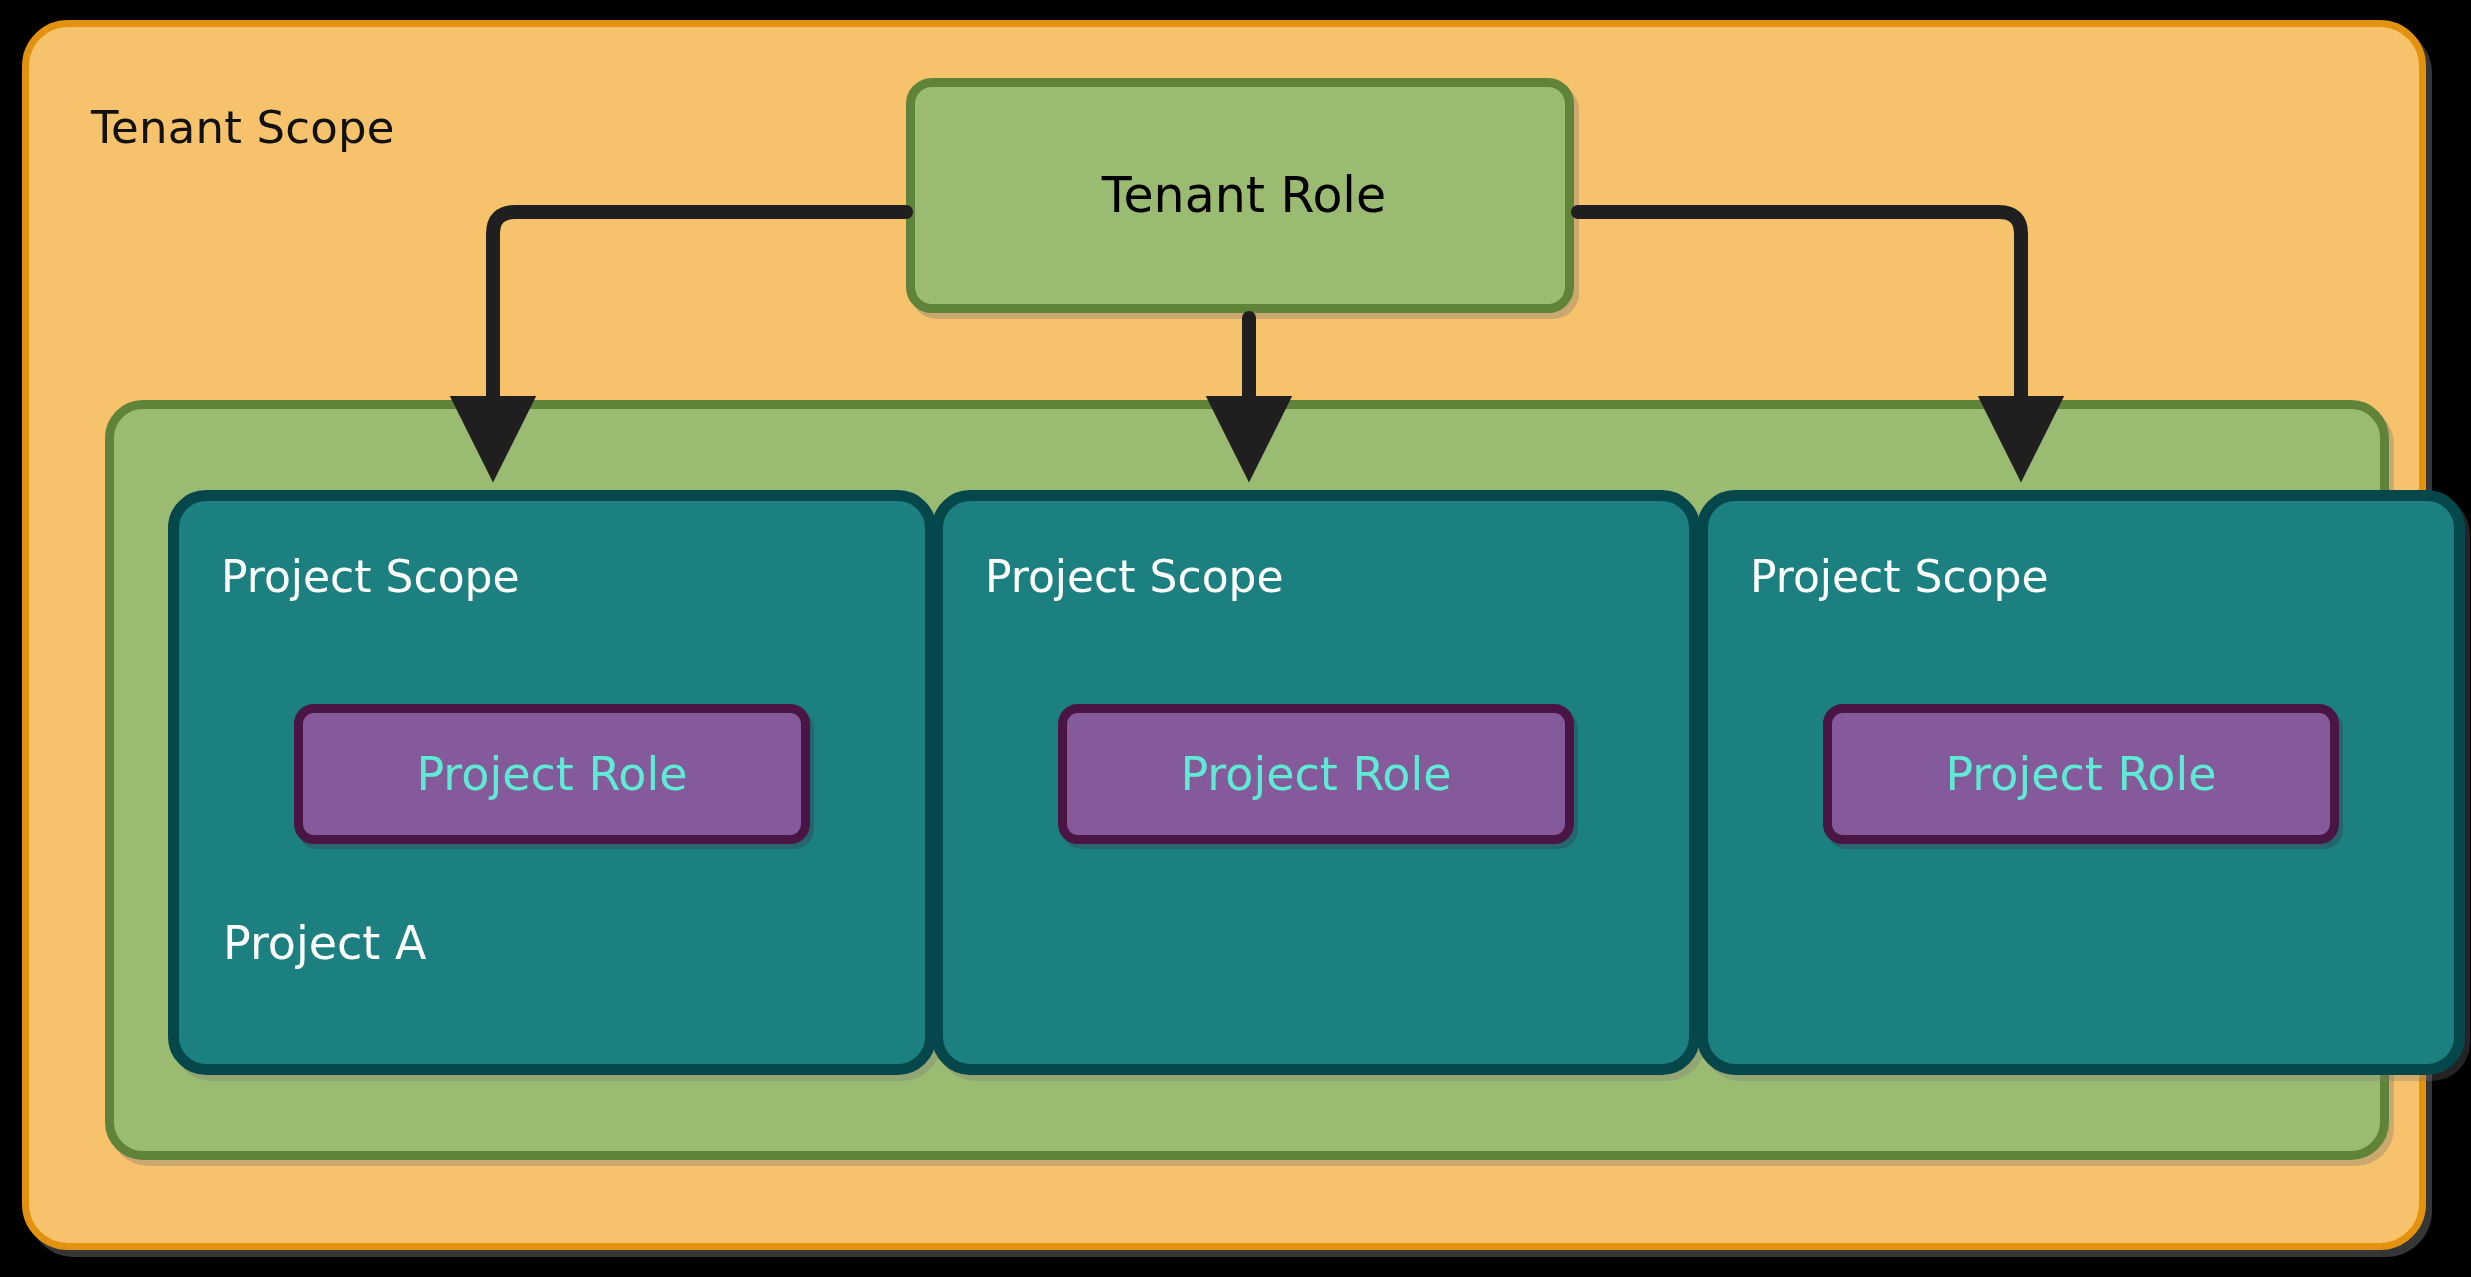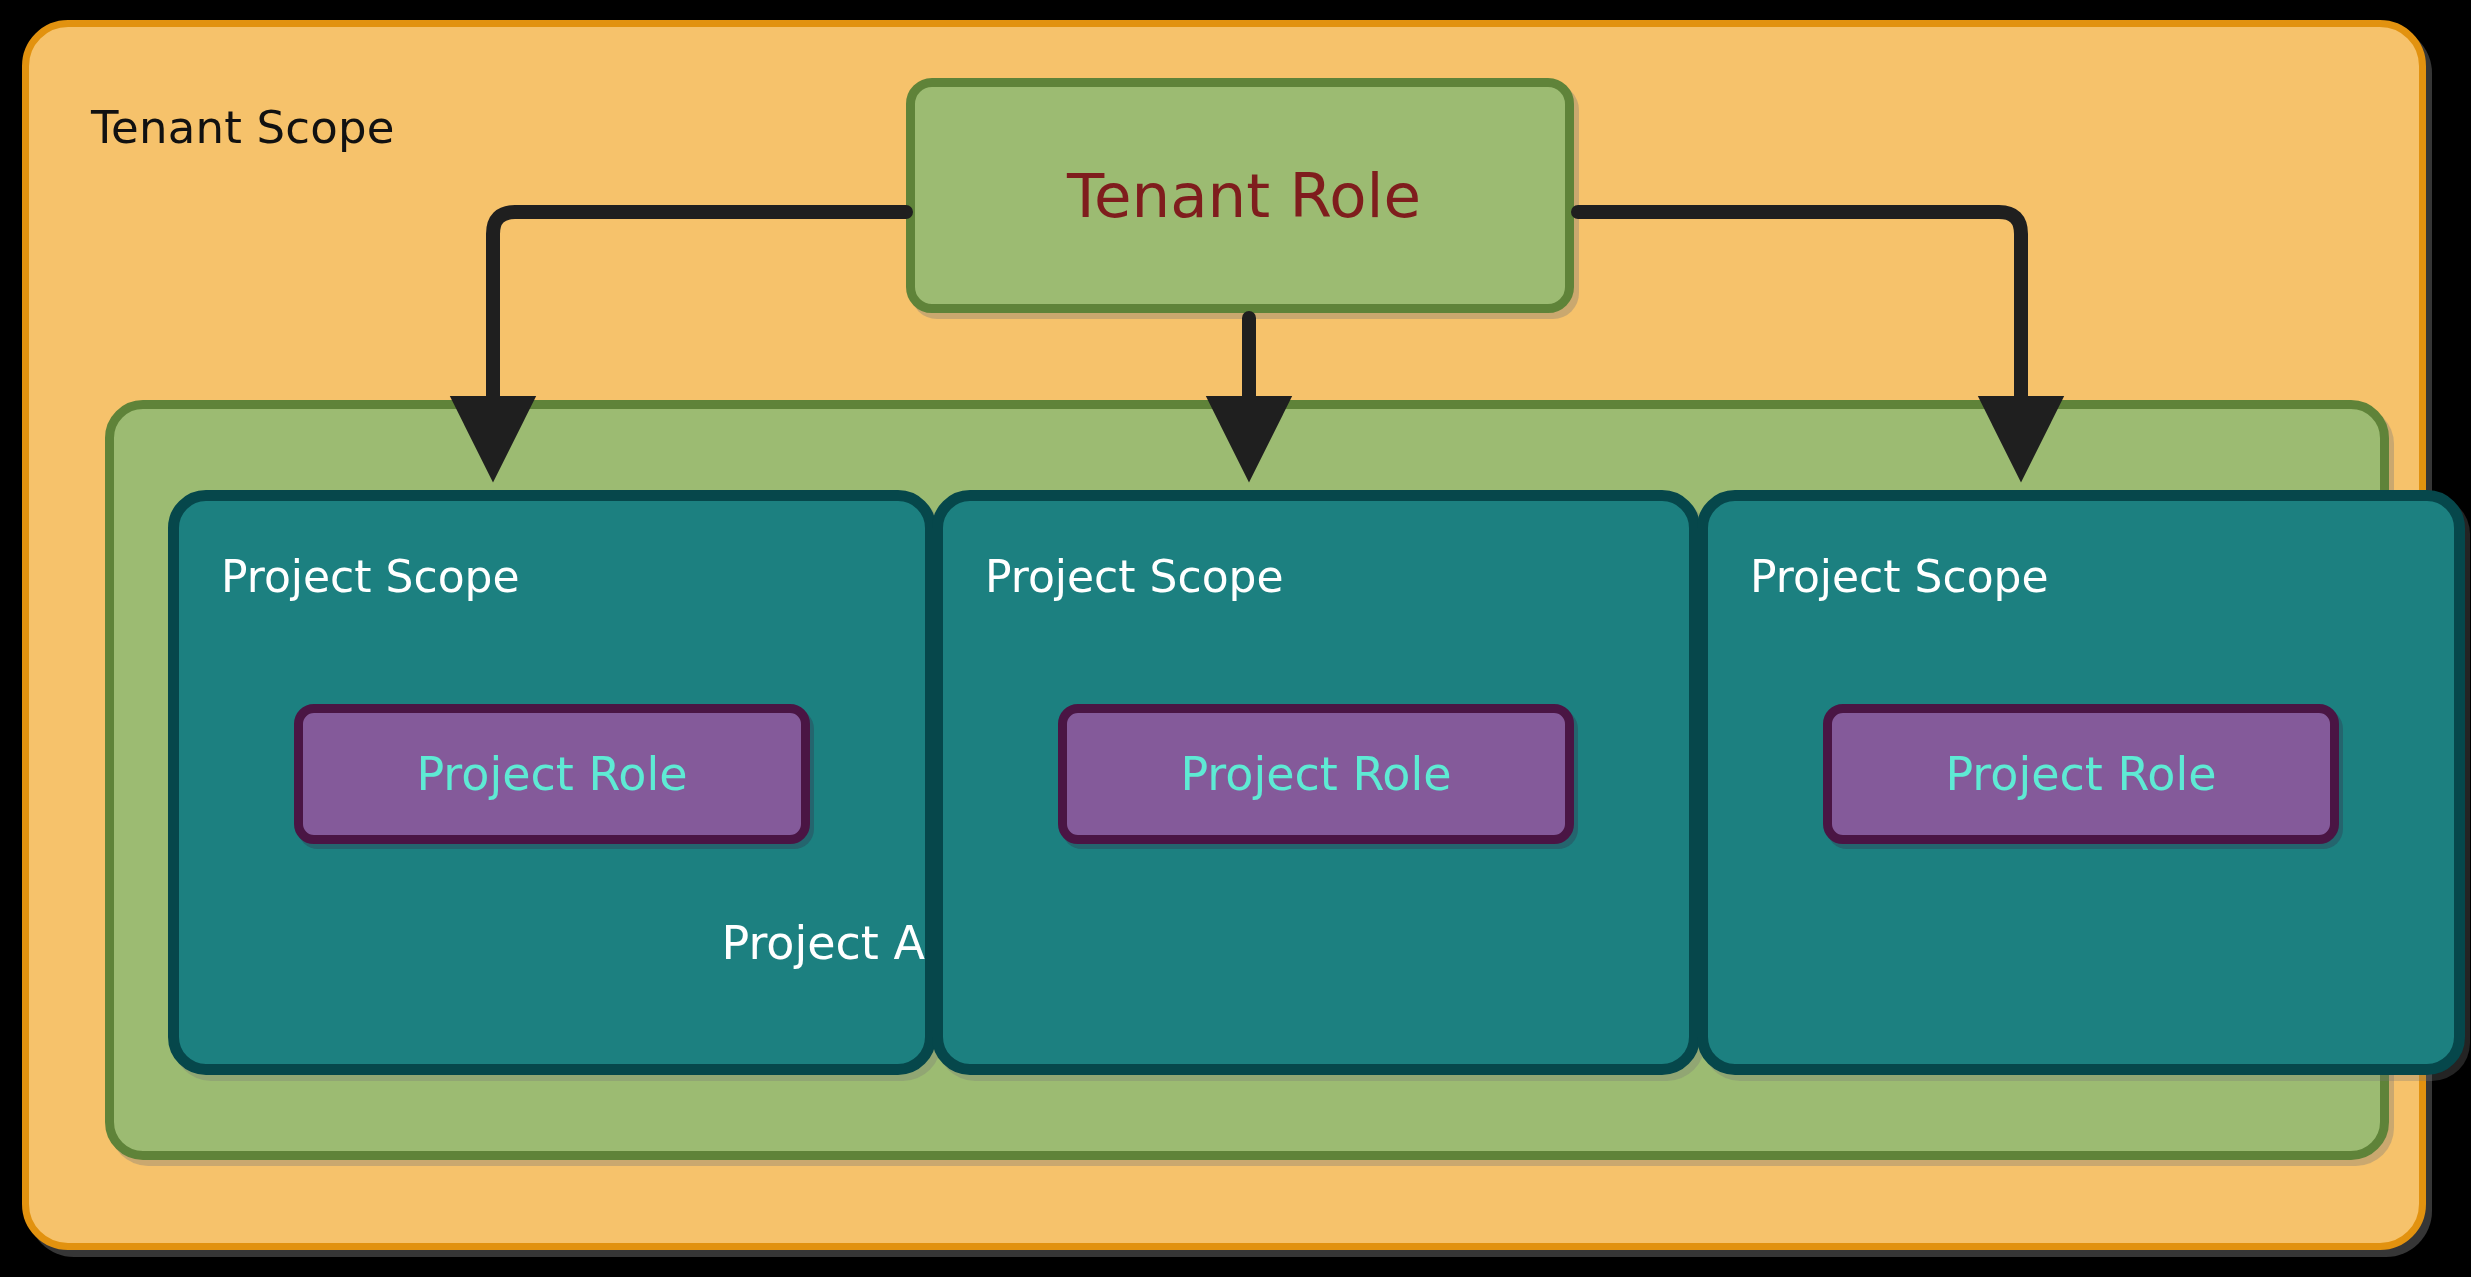--- a/index.html
+++ b/index.html
@@ -55,22 +55,22 @@
     background: #9CBB72;
     border: 9px solid #5F8339;
     border-radius: 26px;
     box-sizing: border-box;
     display: flex;
     align-items: center;
     justify-content: center;
     box-shadow: 5px 6px 0 rgba(120,120,120,0.35);
   }
   .tenant-role-label {
-    font-size: 61px;
-    color: #7f1d1d;
+    font-size: 49px;
+    color: #000000;
     white-space: nowrap;
     margin-left: 8px;
   }
 
   
   .projects-band {
     position: absolute;
     left: 105px;
     top: 400px;
     width: 2284px;
@@ -127,23 +127,24 @@
     font-size: 46px;
     color: #5eead4;
     white-space: nowrap;
   }
 
   .project-name-label {
     position: absolute;
     left: 0;
     right: 0;
     top: 415px;
-    text-align: right;
+    text-align: left;
     font-size: 46px;
     color: #FFFFFF;
+    padding-left: 44px;
   }
 
   
   #arrows {
     position: absolute;
     left: 0;
     top: 0;
     width: 2471px;
     height: 1277px;
     pointer-events: none;

